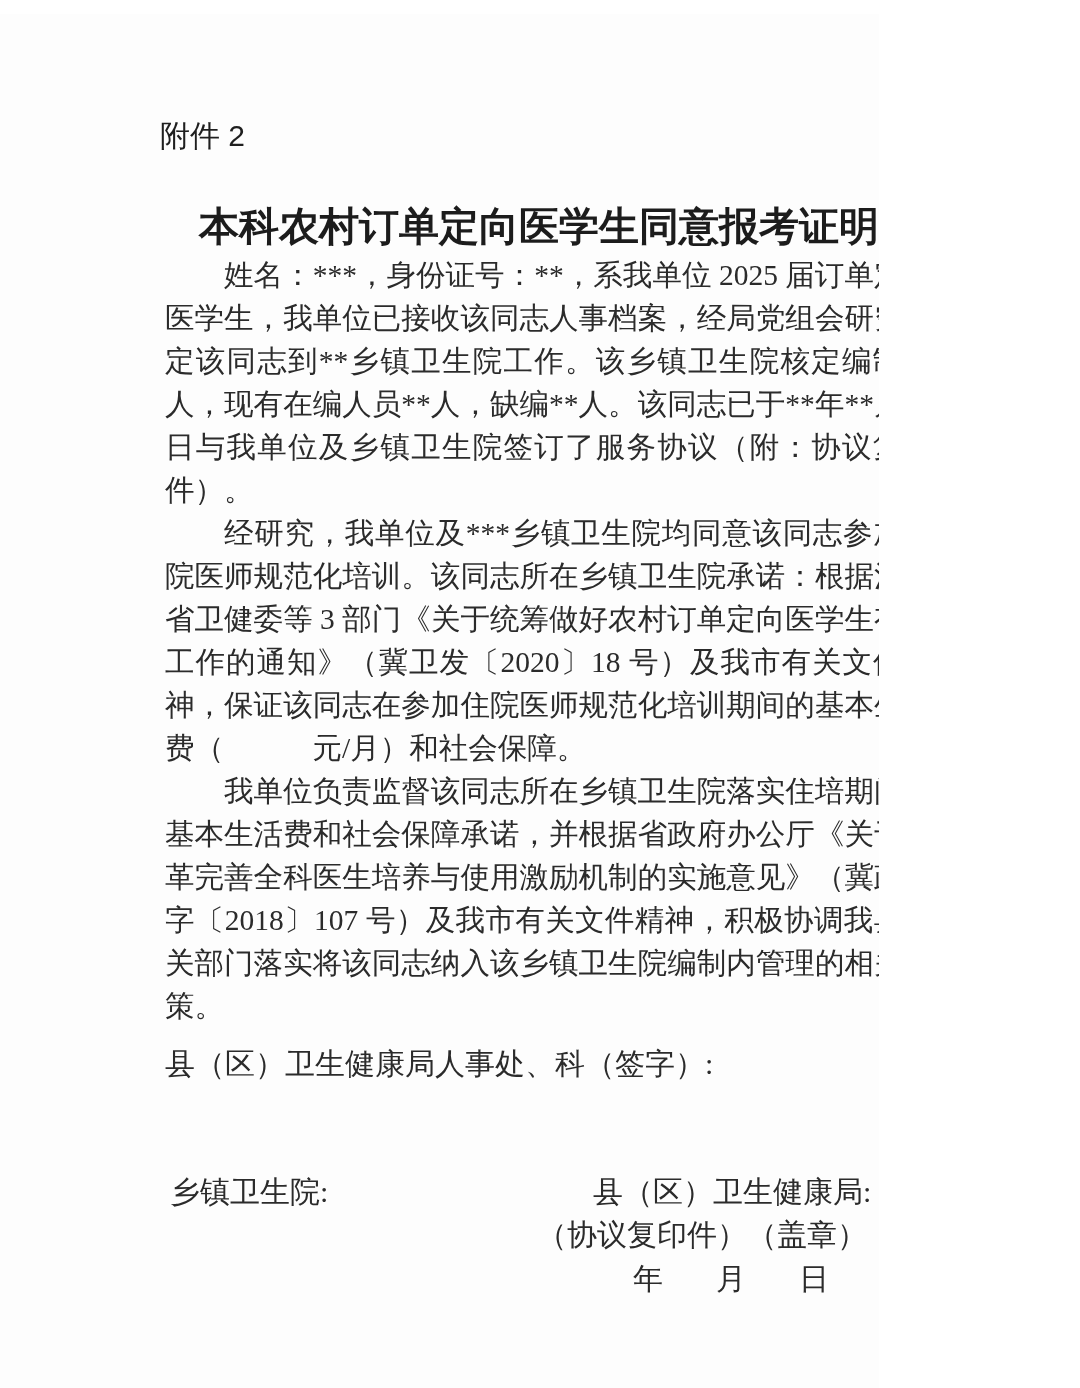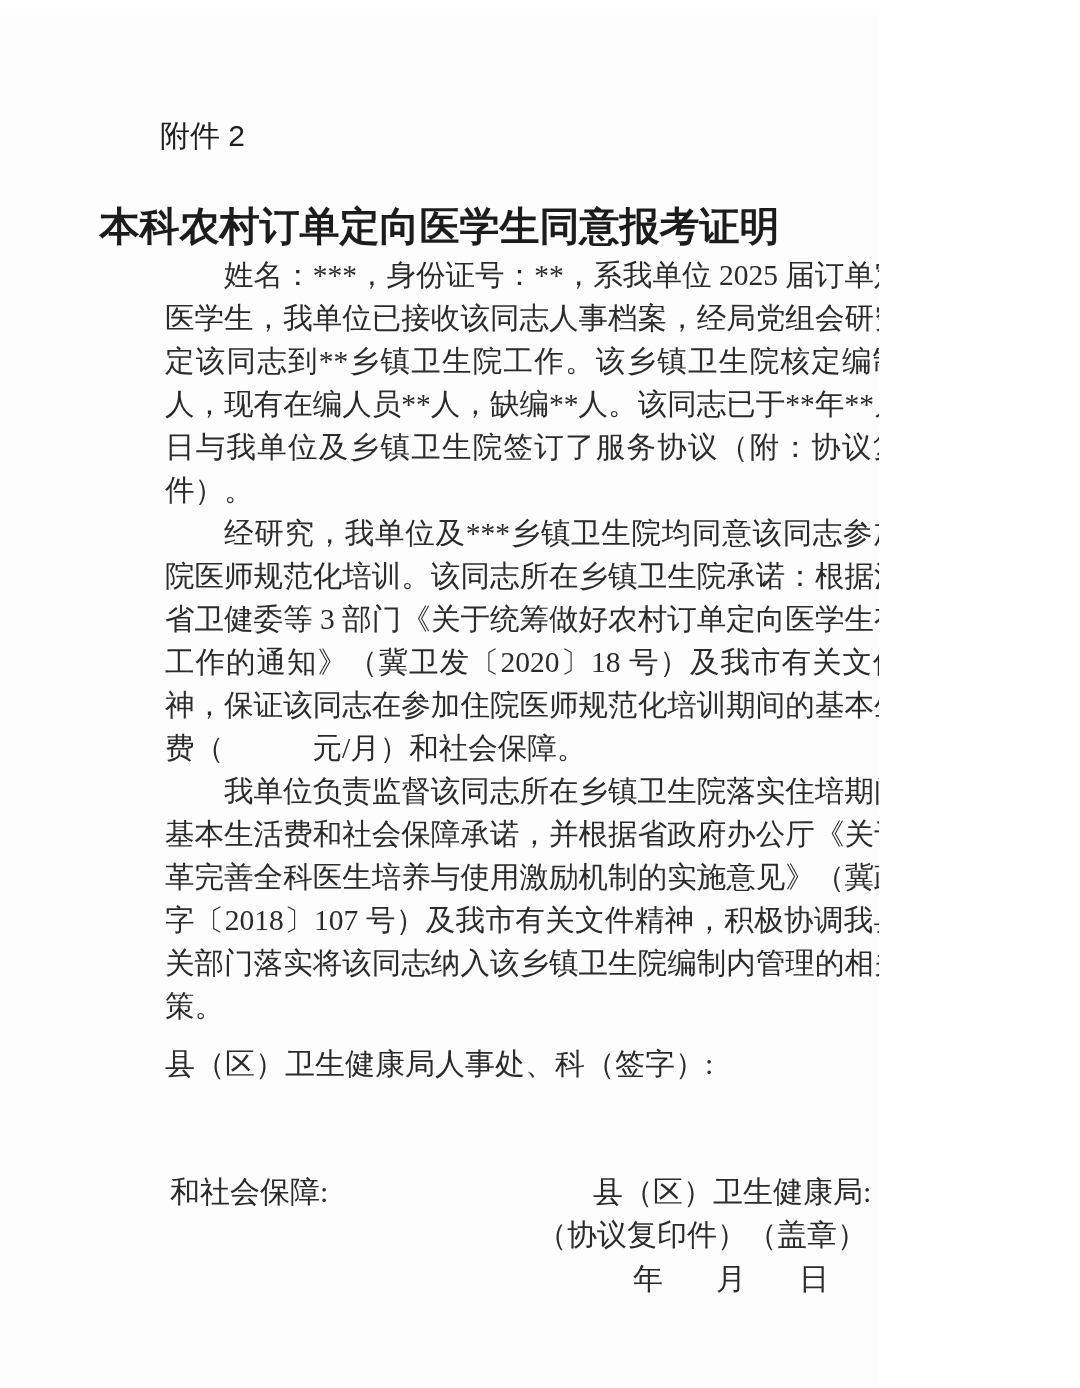--- a/index.html
+++ b/index.html
@@ -25,21 +25,21 @@
     line-height: 35px;
     font-family: "Liberation Sans", "DejaVu Sans", sans-serif;
     color: #1f1f1f;
   }
   .title {
     position: absolute;
     left: 0;
     top: 188px;
     width: 100%;
     margin: 0;
-    text-align: center;
+    text-align: right;
     font-size: 40px;
     line-height: 50px;
     font-weight: 700;
     letter-spacing: 0px;
     color: #1c1c1c;
   }
   .body-text {
     position: absolute;
     left: 165px;
     top: 240px;
@@ -110,21 +110,21 @@
   <h1 class="title">本科农村订单定向医学生同意报考证明</h1>
 
   <div class="body-text">
     <p>姓名：***，身份证号：**，系我单位 2025 届订单定向医学生，我单位已接收该同志人事档案，经局党组会研究决定该同志到**乡镇卫生院工作。该乡镇卫生院核定编制**人，现有在编人员**人，缺编**人。该同志已于**年**月**日与我单位及乡镇卫生院签订了服务协议（附：协议复印件）。</p>
     <p>经研究，我单位及***乡镇卫生院均同意该同志参加住院医师规范化培训。该同志所在乡镇卫生院承诺：根据河北省卫健委等 3 部门《关于统筹做好农村订单定向医学生有关工作的通知》（冀卫发〔2020〕18 号）及我市有关文件精神，保证该同志在参加住院医师规范化培训期间的基本生活费（　　　元/月）和社会保障。</p>
     <p>我单位负责监督该同志所在乡镇卫生院落实住培期间的基本生活费和社会保障承诺，并根据省政府办公厅《关于改革完善全科医生培养与使用激励机制的实施意见》（冀政办字〔2018〕107 号）及我市有关文件精神，积极协调我县相关部门落实将该同志纳入该乡镇卫生院编制内管理的相关政策。</p>
   </div>
 
   <div class="sig-header">县（区）卫生健康局人事处、科（签字）:</div>
 
-  <div class="org-left">和社会保障:</div>
+  <div class="org-left">乡镇卫生院:</div>
 
   <div class="org-right">县（区）卫生健康局:</div>
 
 
   <div class="note-right">（协议复印件）（盖章）</div>
 
   <div class="date-line">
     <span>年</span>
     <span>月</span>
     <span>日</span>

